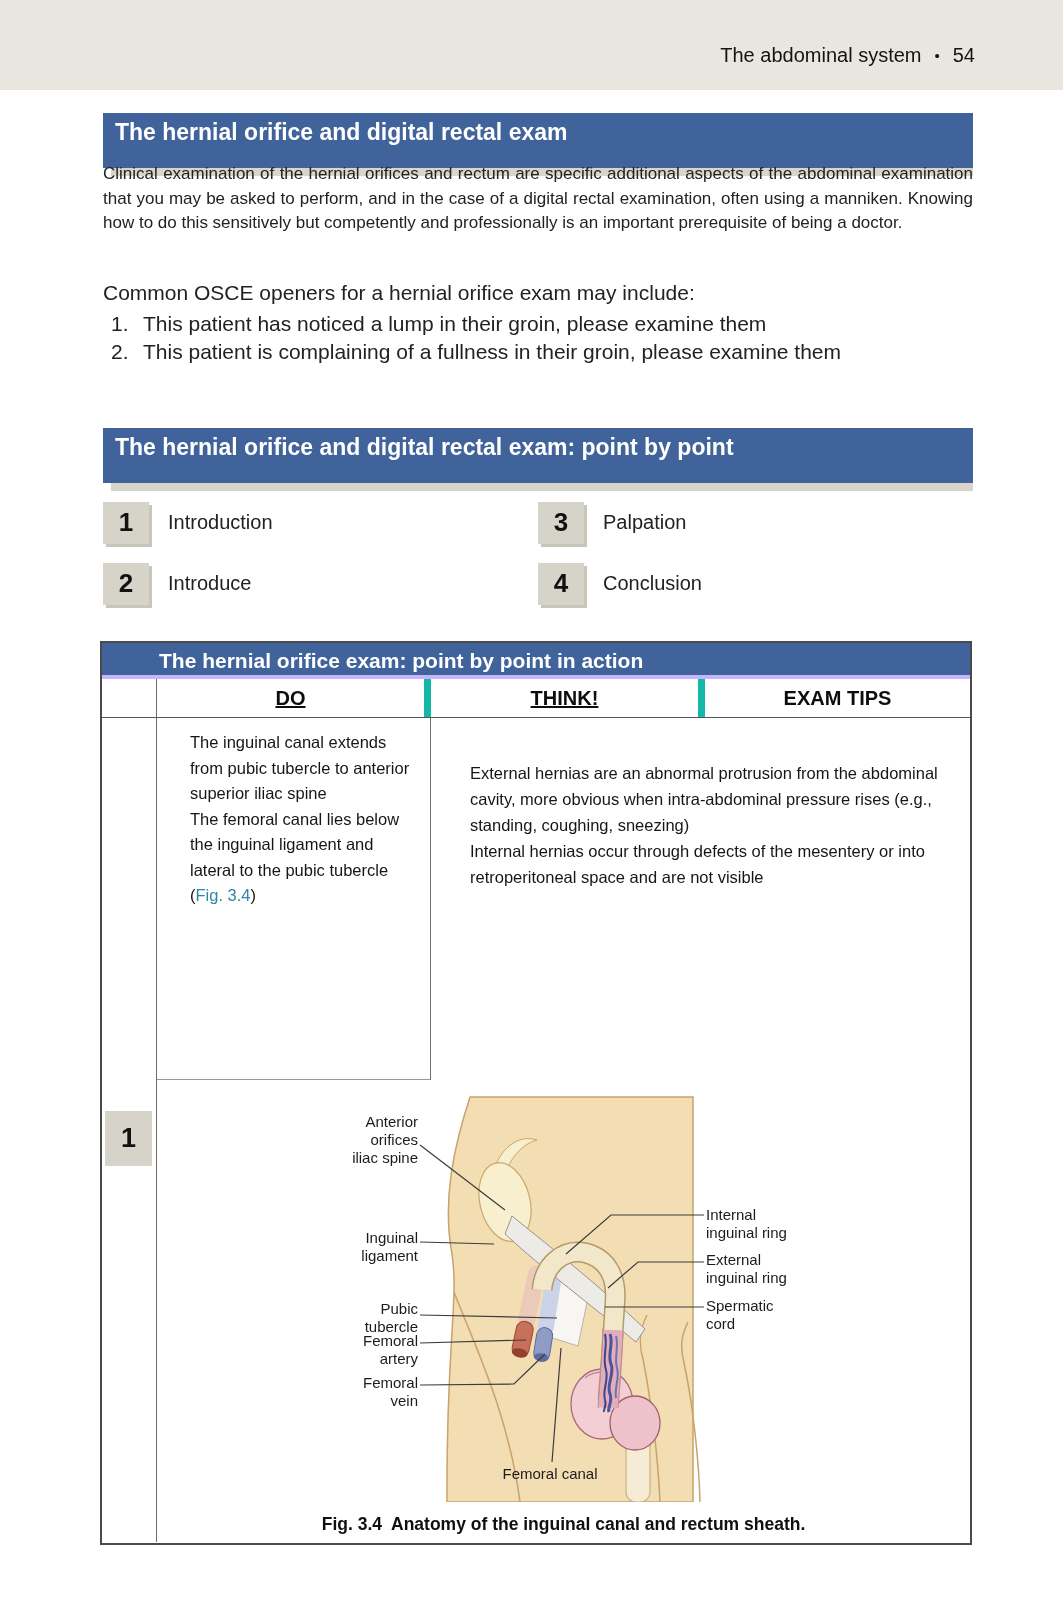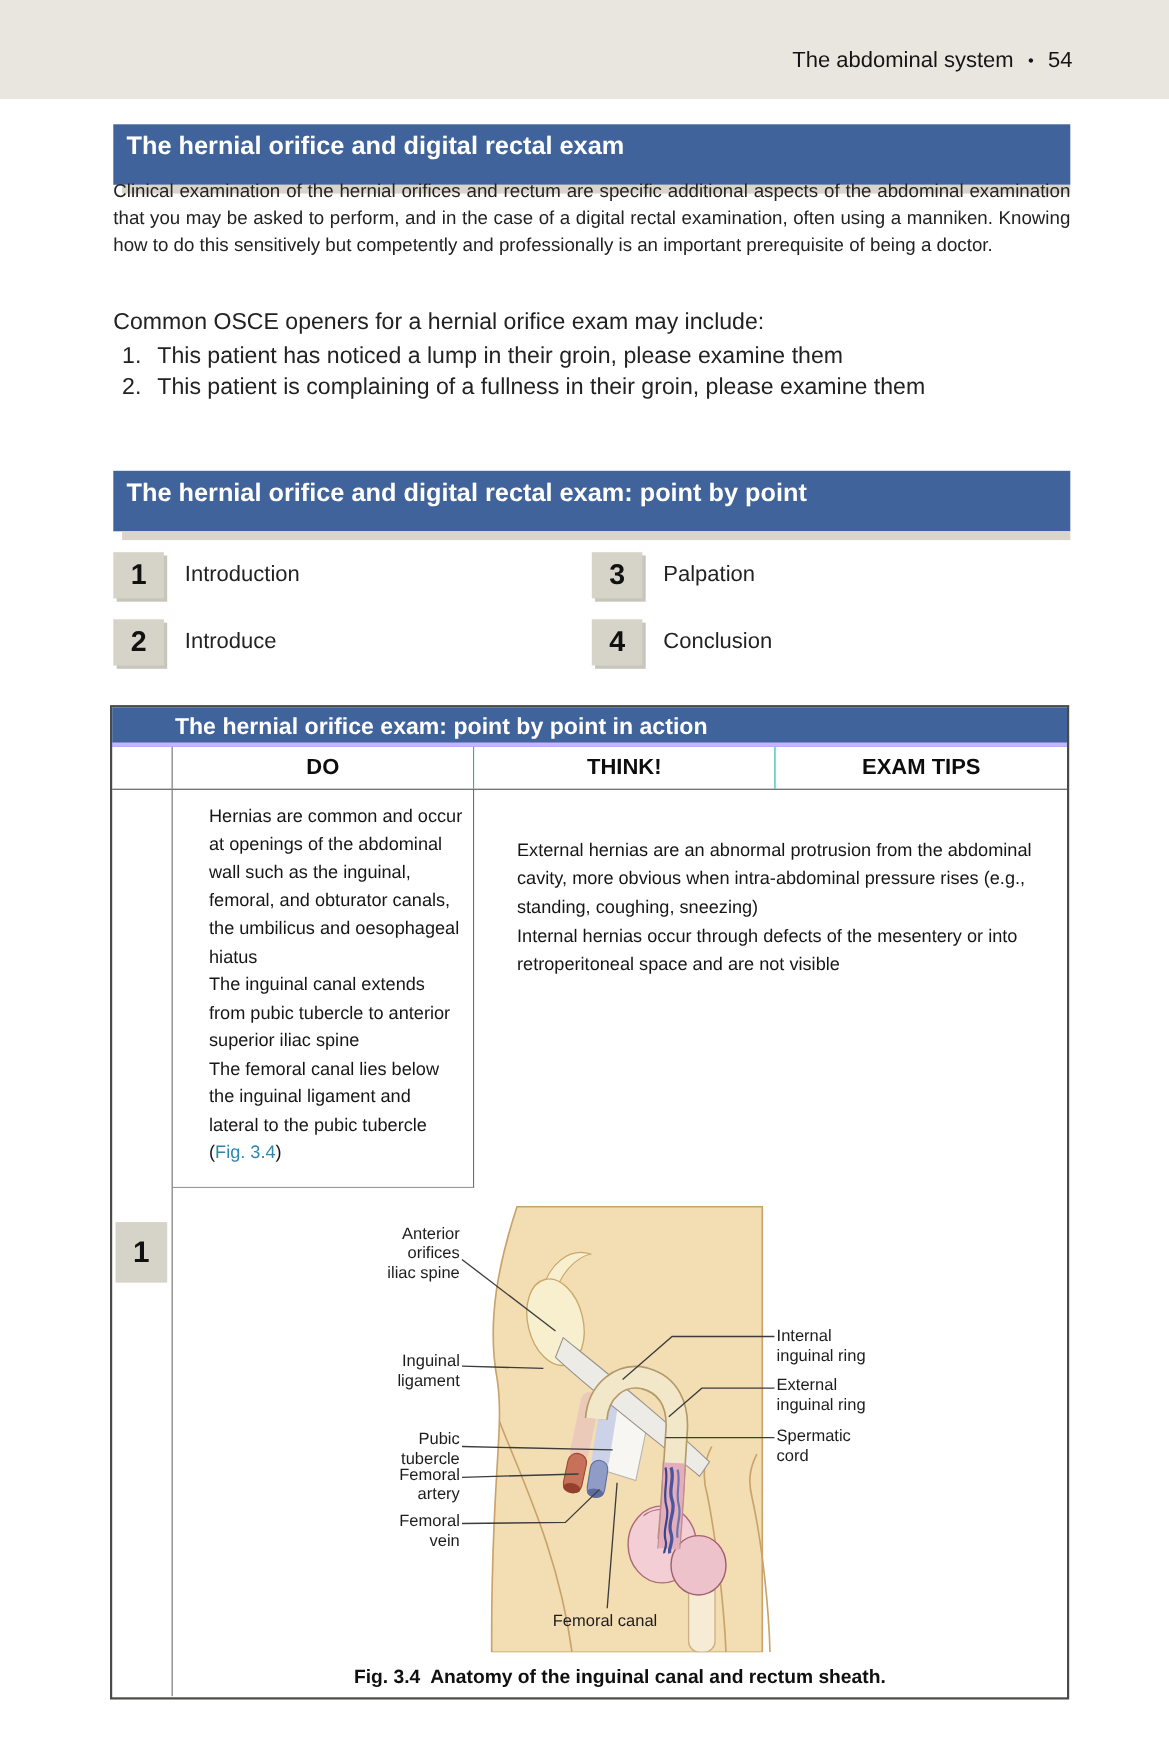--- a/index.html
+++ b/index.html
@@ -36,21 +36,21 @@
   .step-label { margin-left:19px; font-size:20px; color:#222; }
 
   .exam-table { position:absolute; top:641px; left:100px; width:872px; height:904px;
     border:2px solid #4a4a48; background:#fff; }
   .t-caption { height:36px; background:#40639b; border-bottom:4px solid #c4b5fd;
     color:#fff; font-weight:bold; font-size:21px; line-height:35px; padding-left:57px; }
   .t-head { display:flex; height:39px; border-bottom:1px solid #555; }
   .t-head-cell { display:flex; align-items:center; justify-content:center;
     font-weight:bold; font-size:20px; color:#0d0d0d; }
   .t-head .c0 { width:55px; border-right:1px solid #6e6e6c; }
-  .t-head .c1, .t-head .c2 { width:274px; border-right:1px solid #14b8a6; }
+  .t-head .c1, .t-head .c2 { width:274px; border-right:7px solid #14b8a6;text-decoration:underline; }
   .t-head .c3 { flex:1; }
   .t-body { display:flex; height:824px; }
   .t-col-num { width:55px; border-right:1px solid #6e6e6c; position:relative; }
   .row-num { position:absolute; top:393px; left:3px; width:47px; height:55px; background:#d6d3c9;
     display:flex; align-items:center; justify-content:center; font-weight:bold; font-size:27px; color:#111; }
   .t-main { flex:1; }
   .bullets-row { display:flex; height:362px; }
   .b-cell { padding:0 8px 0 14px; }
   .b-cell.do { width:274px; border-right:1px solid #6e6e6c; padding-top:84px; }
   .b-cell.think { width:274px; border-right:1px solid #6e6e6c; border-bottom:1px solid #979795; padding-top:12px; }
@@ -143,21 +143,20 @@
     <div class="t-head-cell c3">EXAM TIPS</div>
   </div>
   <div class="t-body">
     <div class="t-col-num">
       <div class="row-num">1</div>
     </div>
     <div class="t-main">
       <div class="bullets-row">
         <div class="b-cell think">
           <ul>
-            <li>Hernias are common and occur at openings of the abdominal wall such as the inguinal, femoral, and obturator canals, the umbilicus and oesophageal hiatus</li>
             <li>The inguinal canal extends from pubic tubercle to anterior superior iliac spine</li>
             <li><span>The femoral canal lies below the inguinal ligament and lateral to the pubic tubercle (</span><span class="fig-ref">Fig. 3.4</span><span>)</span></li>
           </ul>
         </div>
         <div class="b-cell tips">
           <ul>
             <li>External hernias are an abnormal protrusion from the abdominal cavity, more obvious when intra-abdominal pressure rises (e.g., standing, coughing, sneezing)</li>
             <li>Internal hernias occur through defects of the mesentery or into retroperitoneal space and are not visible</li>
           </ul>
         </div>

